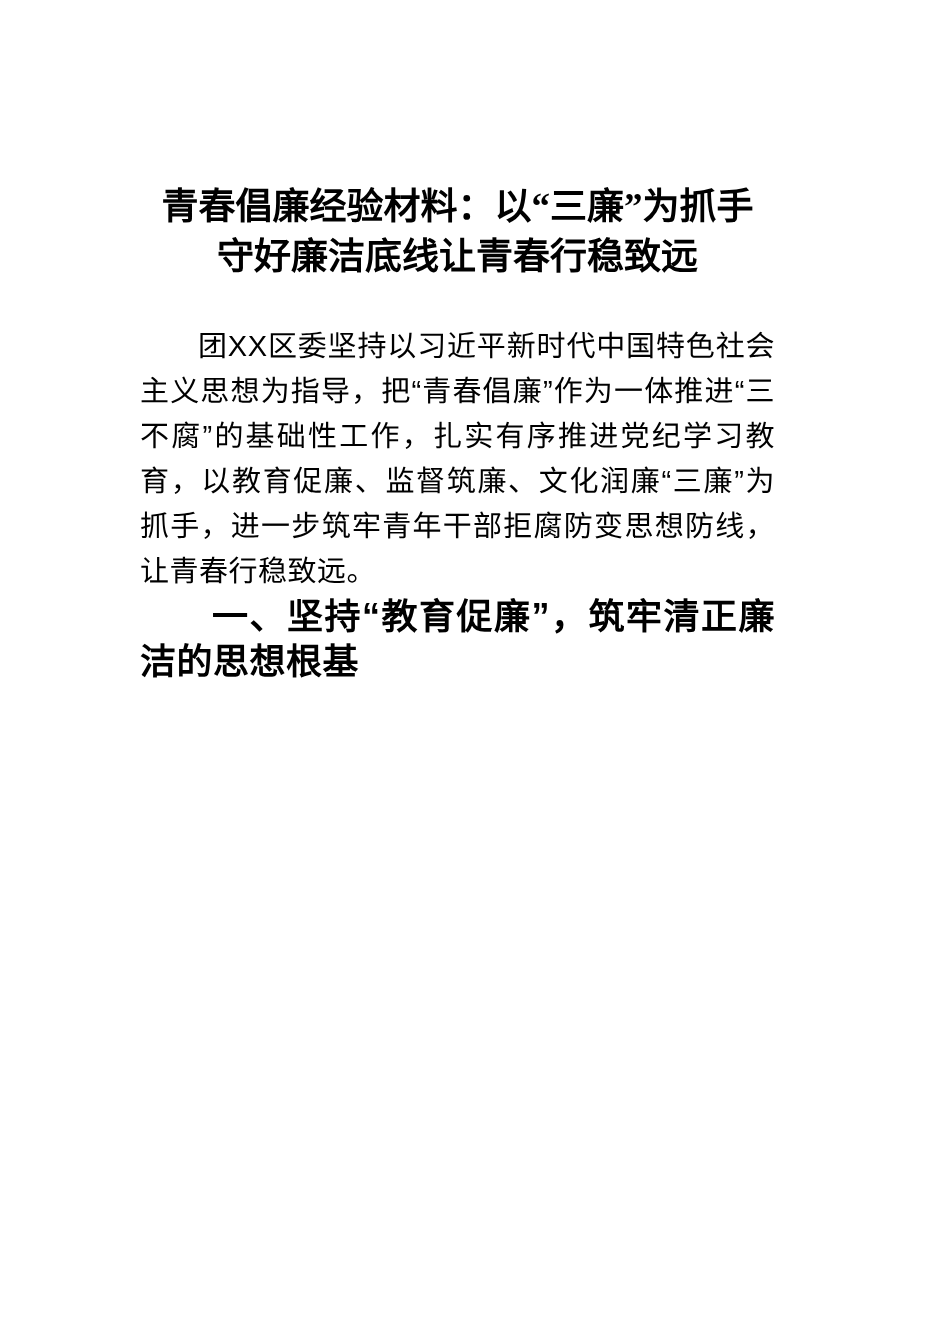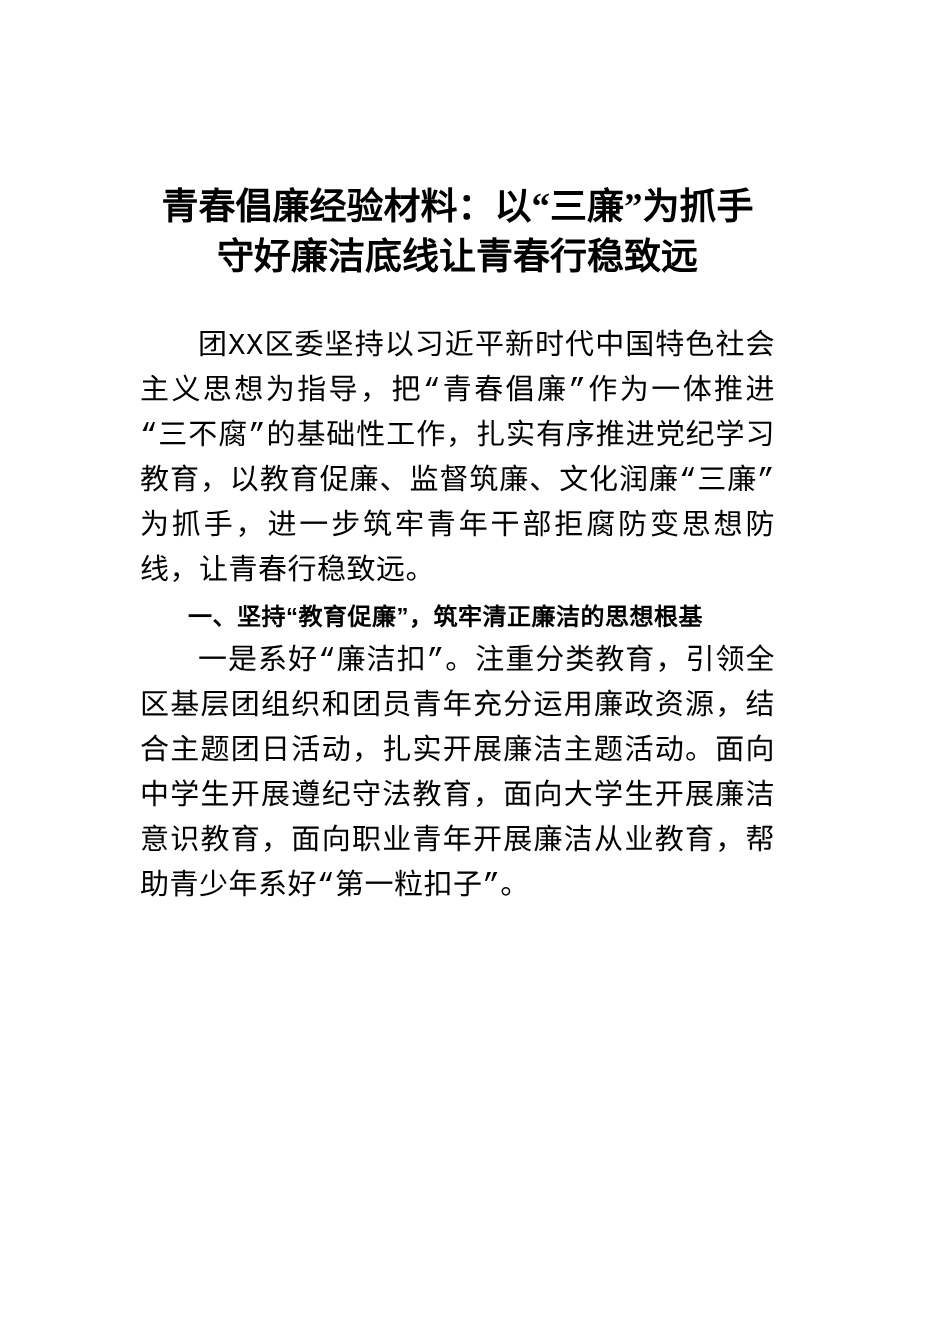--- a/index.html
+++ b/index.html
@@ -23,41 +23,40 @@
     margin: 0 0 42px 0;
     font-family: "Liberation Serif", "DejaVu Serif", serif;
     font-weight: bold;
     font-size: 37px;
     line-height: 50px;
     text-align: center;
     color: #000000;
   }
   .para {
     margin: 0;
-    font-family: Liberation Mono, monospace;
+    font-family: Liberation Sans, sans-serif;
     font-weight: normal;
     font-size: 29px;
     line-height: 45px;
     text-align: justify;
     text-indent: 2em;
     color: #000000;
     letter-spacing: 0.5px;
   }
   .para.heading {
     font-family: "Liberation Sans", "DejaVu Sans", sans-serif;
     font-weight: bold;
-    font-size: 24px;
+    font-size: 36px;
   }
 </style>
 </head>
 <body>
 
 <div class="page">
   <h1 class="doc-title">青春倡廉经验材料：以“三廉”为抓手 守好廉洁底线让青春行稳致远</h1>
 
   <p class="para body">团XX区委坚持以习近平新时代中国特色社会主义思想为指导，把“青春倡廉”作为一体推进“三不腐”的基础性工作，扎实有序推进党纪学习教育，以教育促廉、监督筑廉、文化润廉“三廉”为抓手，进一步筑牢青年干部拒腐防变思想防线，让青春行稳致远。</p>
 
   <p class="para heading">一、坚持“教育促廉”，筑牢清正廉洁的思想根基</p>
 
-  <p class="para body">一是系好“廉洁扣”。注重分类教育，引领全区基层团组织和团员青年充分运用廉政资源，结合主题团日活动，扎实开展廉洁主题活动。面向中学生开展遵纪守法教育，面向大学生开展廉洁意识教育，面向职业青年开展廉洁从业教育，帮助青少年系好“第一粒扣子”。</p>
 
 
 </div>
 
 </body></html>

